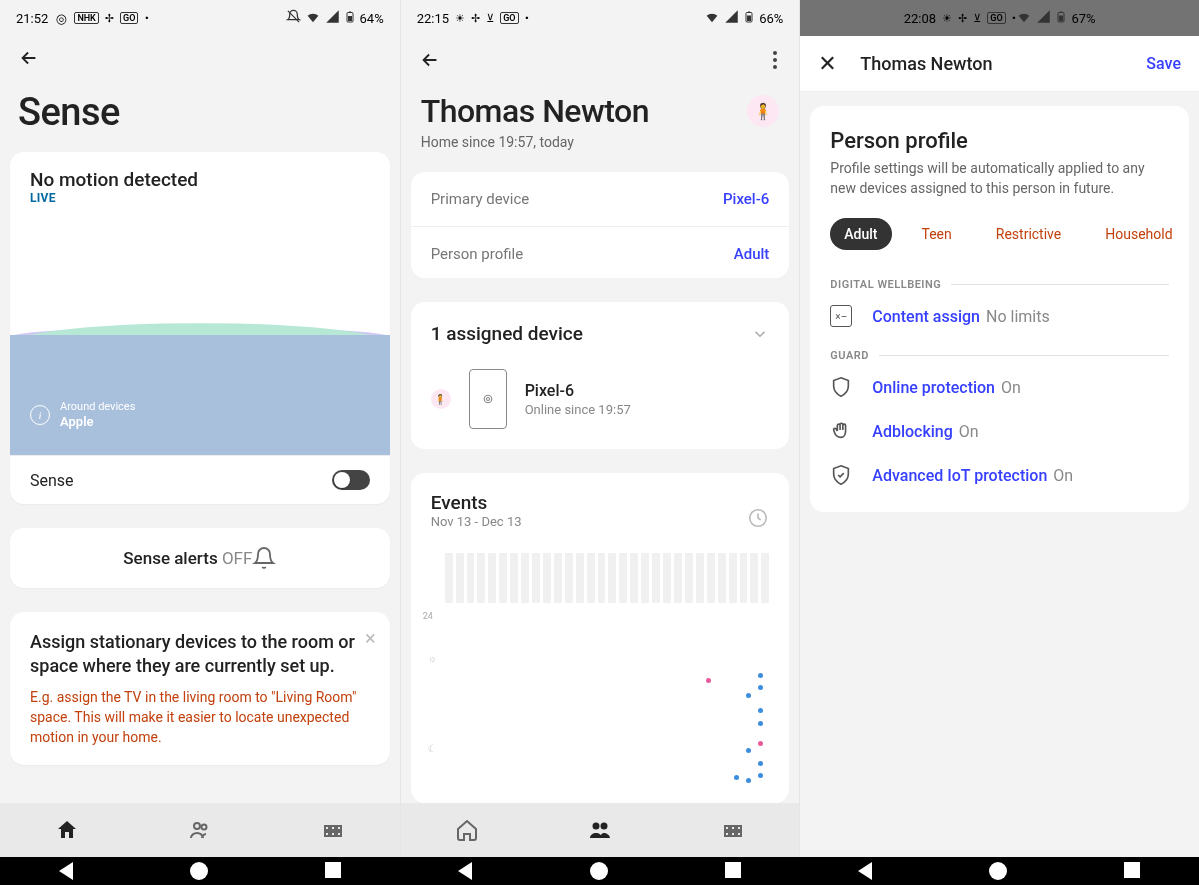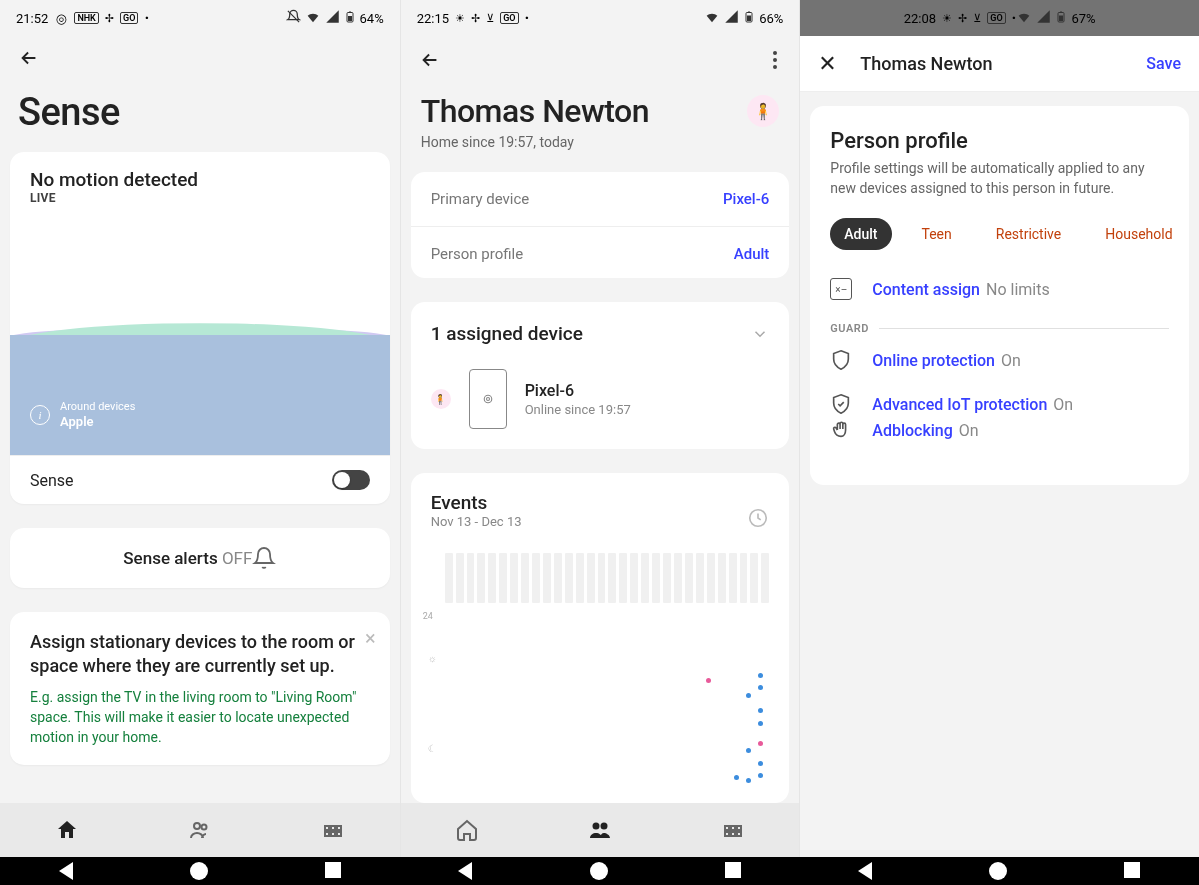--- a/index.html
+++ b/index.html
@@ -26,40 +26,40 @@
 
   
   .p1-header { padding: 8px 18px 0; }
   .back-arrow { width: 28px; height: 28px; display: flex; align-items: center; }
   .back-arrow svg { width: 22px; height: 22px; }
   .p1-title { font-size: 38px; font-weight: 500; color: #222; margin: 18px 0 6px; letter-spacing: -0.5px; }
   .card { background: #fff; border-radius: 14px; margin: 12px 10px; box-shadow: 0 1px 2px rgba(0,0,0,0.04); }
   .motion-card { padding: 0; }
   .motion-top { padding: 16px 20px 6px; }
   .motion-title { font-size: 19px; font-weight: 500; color: #222; }
-  .motion-live { font-size: 12px; font-weight: 700; color: #404040; letter-spacing: 0.3px; }
+  .motion-live { font-size: 12px; font-weight: 700; color: #0369a1; letter-spacing: 0.3px; }
   .motion-wave { height: 200px; position: relative; margin-top: 44px; overflow: hidden; }
   .wave-fill { position: absolute; bottom: 0; left: 0; right: 0; height: 120px; background: #a9c0dd; }
   .wave-green { position: absolute; bottom: 112px; left: 0; right: 0; height: 18px; background: #b6e8d5; border-radius: 50% 50% 0 0 / 100% 100% 0 0; transform: scaleY(1.2); }
   .wave-purple { position: absolute; bottom: 118px; left: 0; right: 0; height: 10px; background: #d0c9f2; border-radius: 50% 50% 0 0 / 100% 100% 0 0; }
   .around { position: absolute; bottom: 24px; left: 20px; display: flex; align-items: center; gap: 10px; color: #fff; }
   .info-circle { width: 20px; height: 20px; border: 1.5px solid #fff; border-radius: 50%; display: flex; align-items: center; justify-content: center; font-size: 11px; font-style: italic; font-family: serif; }
   .around-text { font-size: 11px; line-height: 1.3; }
   .around-text .bold { font-weight: 600; font-size: 13px; }
   .sense-toggle-row { display: flex; align-items: center; justify-content: space-between; padding: 14px 20px; border-top: 1px solid #eee; }
   .sense-label { font-size: 16px; color: #222; }
   .toggle { width: 38px; height: 20px; background: #444; border-radius: 10px; position: relative; }
   .toggle::after { content: ""; position: absolute; left: 2px; top: 2px; width: 16px; height: 16px; background: #fff; border-radius: 50%; box-shadow: 0 1px 2px rgba(0,0,0,0.3); }
   .alerts-card { display: flex; align-items: center; justify-content: center; padding: 18px 20px; }
   .alerts-title { font-size: 17px; font-weight: 500; color: #222; }
   .alerts-title .off { color: #888; font-weight: 400; }
   .bell-icon { width: 24px; height: 24px; color: #666; }
   .tip-card { padding: 18px 20px; position: relative; }
   .tip-title { font-size: 18px; font-weight: 500; color: #222; line-height: 1.35; margin-bottom: 8px; }
-  .tip-body { font-size: 14px; color: #15803d; line-height: 1.45; }
+  .tip-body { font-size: 14px; color: #c2410c; line-height: 1.45; }
   .tip-close { position: absolute; top: 14px; right: 14px; color: #bbb; font-size: 20px; }
 
   
   .p2-header { display: flex; align-items: center; justify-content: space-between; padding: 10px 18px 0; }
   .kebab { display: flex; flex-direction: column; gap: 3px; padding: 4px; }
   .kebab span { width: 4px; height: 4px; background: #444; border-radius: 50%; }
   .p2-title-row { display: flex; align-items: center; justify-content: space-between; padding: 18px 20px 0; }
   .p2-title { font-size: 32px; font-weight: 500; color: #222; letter-spacing: -0.5px; }
   .avatar-pink { width: 32px; height: 32px; border-radius: 50%; background: #fde7f3; display: flex; align-items: center; justify-content: center; font-size: 16px; }
   .p2-subtitle { font-size: 14px; color: #666; padding: 4px 20px 10px; }
@@ -416,43 +416,44 @@
     <div class="content">
       <div class="profile-card">
         <div class="profile-heading">Person profile</div>
         <div class="profile-desc">Profile settings will be automatically applied to any new devices assigned to this person in future.</div>
         <div class="chips">
           <div class="chip active">Adult</div>
           <div class="chip">Teen</div>
           <div class="chip">Restrictive</div>
           <div class="chip">Household</div>
         </div>
+        <div class="section-label">DIGITAL WELLBEING</div>
         <div class="setting-row">
           <div class="sq-icon">×–</div>
           <div><span class="setting-text">Content assign</span><span class="setting-val">No limits</span></div>
         </div>
         <div class="section-label">GUARD</div>
         <div class="setting-row">
           <svg viewBox="0 0 24 24" fill="none" stroke="currentColor" stroke-width="1.8">
               <path d="M12 2l8 3v6c0 5-3.5 9-8 11-4.5-2-8-6-8-11V5l8-3z"></path>
             </svg>
           <div><span class="setting-text">Online protection</span><span class="setting-val">On</span></div>
         </div>
+        <div class="setting-row">
+          <svg viewBox="0 0 24 24" fill="none" stroke="currentColor" stroke-width="1.8">
+              <path d="M8 12V6a1.5 1.5 0 0 1 3 0v5M11 11V5a1.5 1.5 0 0 1 3 0v6M14 11V6a1.5 1.5 0 0 1 3 0v6c0 4-2 7-5 7s-6-2-7-5l-1-3a1.5 1.5 0 0 1 2.5-1.5L8 12"></path>
+            </svg>
+          <div><span class="setting-text">Adblocking</span><span class="setting-val">On</span></div>
+        </div>
         <div class="setting-row" style="margin-bottom:4px">
           <svg viewBox="0 0 24 24" fill="none" stroke="currentColor" stroke-width="1.8">
               <path d="M12 2l8 3v6c0 5-3.5 9-8 11-4.5-2-8-6-8-11V5l8-3z"></path>
               <path d="M9 12l2 2 4-4"></path>
             </svg>
           <div><span class="setting-text">Advanced IoT protection</span><span class="setting-val">On</span></div>
-        </div>
-        <div class="setting-row">
-          <svg viewBox="0 0 24 24" fill="none" stroke="currentColor" stroke-width="1.8">
-              <path d="M8 12V6a1.5 1.5 0 0 1 3 0v5M11 11V5a1.5 1.5 0 0 1 3 0v6M14 11V6a1.5 1.5 0 0 1 3 0v6c0 4-2 7-5 7s-6-2-7-5l-1-3a1.5 1.5 0 0 1 2.5-1.5L8 12"></path>
-            </svg>
-          <div><span class="setting-text">Adblocking</span><span class="setting-val">On</span></div>
         </div>
       </div>
     </div>
   </div>
 </div>
 
 <div class="sysbar">
   <div class="sysbar-group">
     <div class="triangle"></div>
     <div class="circle"></div>

